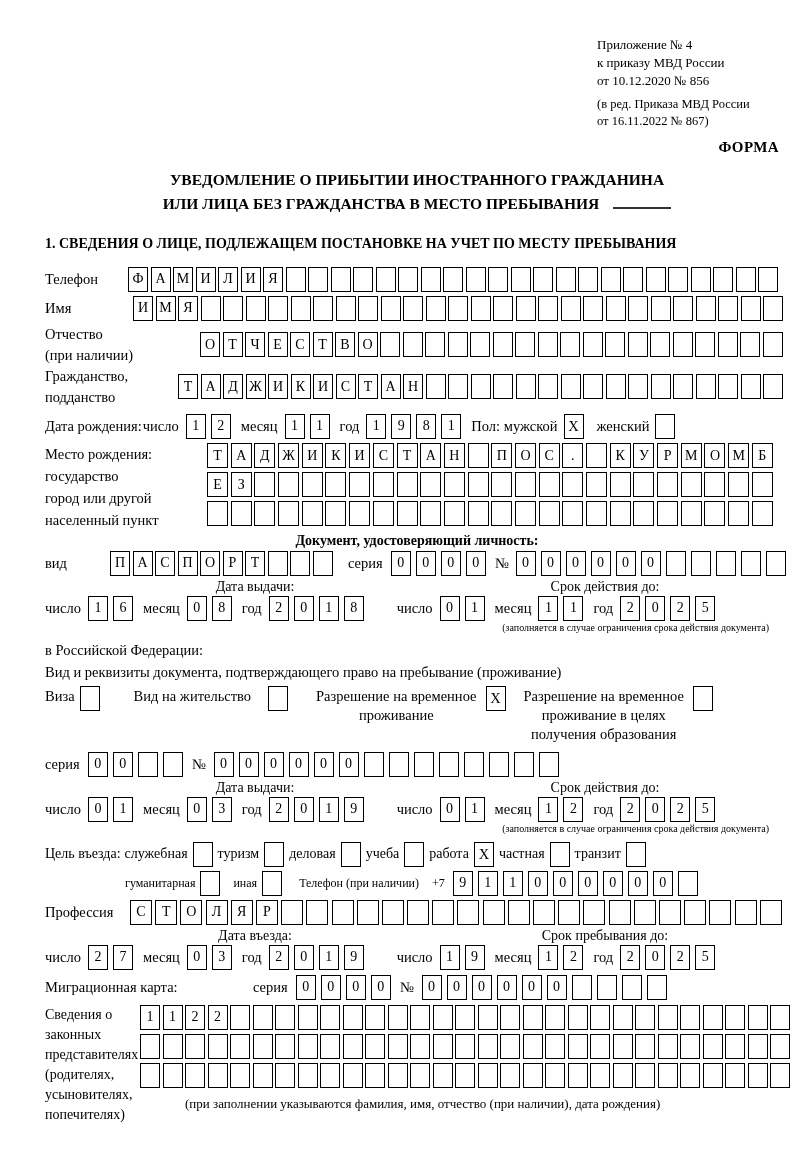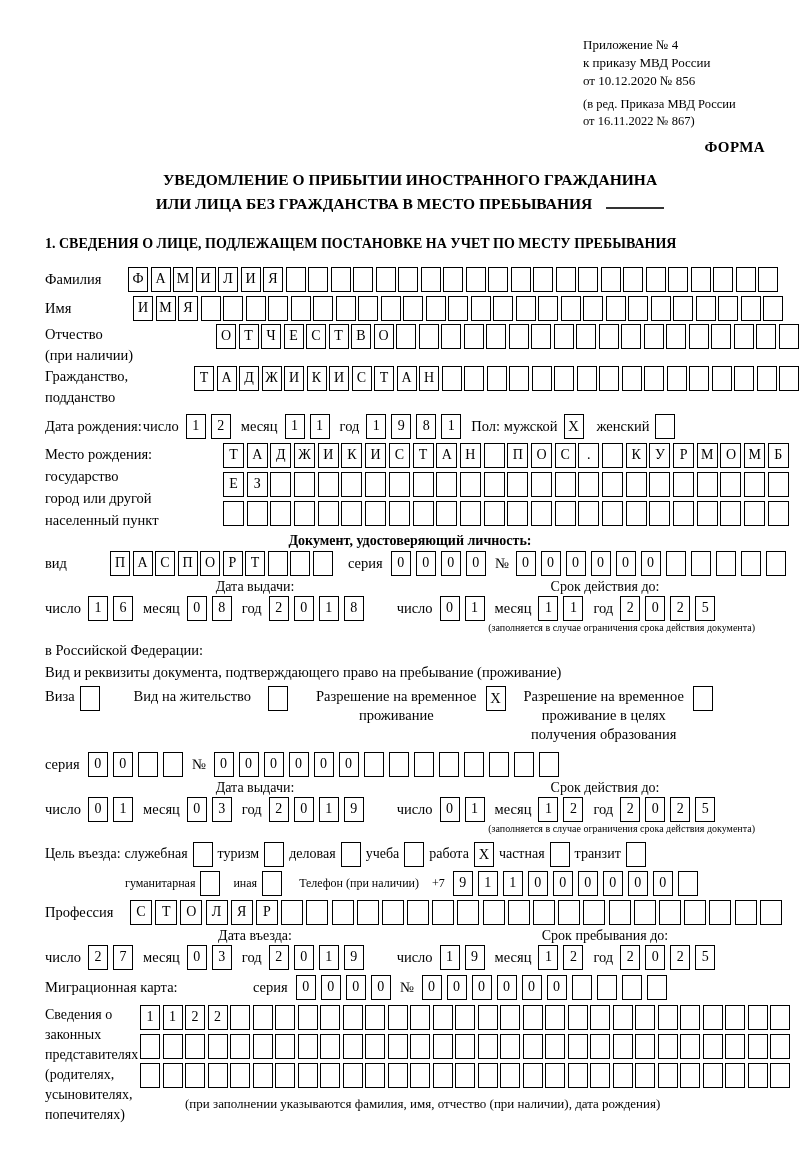--- a/index.html
+++ b/index.html
@@ -2,33 +2,33 @@
 <html><head>
 <meta charset="utf-8">
 <style>
   * { margin:0; padding:0; box-sizing:border-box; }
   html,body { background:#fff; }
   body {
     width:800px; height:1163px;
     font-family:"Liberation Serif", serif;
     color:#000; overflow:hidden;
   }
-  .page { padding:36px 25px 0 45px; }
+  .page { padding:36px 11px 0 45px; }
 
   
   .annex { margin-left:auto; width:192px; font-size:13px; line-height:1.4; }
   .annex .note { margin-top:5px; font-size:12.5px; }
   .forma { text-align:right; padding-right:10px; font-weight:bold; font-size:15px; margin-top:8px; letter-spacing:.4px; }
 
   .title { text-align:center; font-weight:bold; font-size:15.5px; margin-top:12px; line-height:1.55; }
   .blank-line { display:inline-block; width:58px; border-bottom:2px solid #333; height:.95em; margin-left:14px; }
   .sec1 { font-weight:bold; font-size:14px; margin-top:20px; }
 
   .row { display:flex; align-items:center; }
-  .row.top { align-items:flex-start;gap:16px; }
+  .row.top { align-items:center; }
   .lbl { font-size:14.5px; flex:none; }
   .lblcol { flex:none; font-size:14.5px; line-height:21px; }
   .cells { display:flex; flex-wrap:nowrap; }
   .cell {
     flex:none; width:20px; height:25px; border:1.5px solid #000;
     margin-right:2.5px; display:inline-flex; align-items:center; justify-content:center;
     font-size:14px;
   }
   .spaced .cell { margin-right:5px; }
   .bigrow .cell { width:21px; height:25px; margin-right:2.7px; }
@@ -126,21 +126,21 @@
   <div class="forma">ФОРМА</div>
 
   <div class="title">
     <div>УВЕДОМЛЕНИЕ О ПРИБЫТИИ ИНОСТРАННОГО ГРАЖДАНИНА</div>
     <div><span>ИЛИ ЛИЦА БЕЗ ГРАЖДАНСТВА В МЕСТО ПРЕБЫВАНИЯ</span><span class="blank-line"></span></div>
   </div>
 
   <div class="sec1">1. СВЕДЕНИЯ О ЛИЦЕ, ПОДЛЕЖАЩЕМ ПОСТАНОВКЕ НА УЧЕТ ПО МЕСТУ ПРЕБЫВАНИЯ</div>
 
   <div class="row r-surname">
-    <span class="lbl">Фамилия</span>
+    <span class="lbl">Телефон</span>
     <div class="cells">
         <span class="cell">Ф</span>
         <span class="cell">А</span>
         <span class="cell">М</span>
         <span class="cell">И</span>
         <span class="cell">Л</span>
         <span class="cell">И</span>
         <span class="cell">Я</span>
         <span class="cell"></span>
         <span class="cell"></span>

